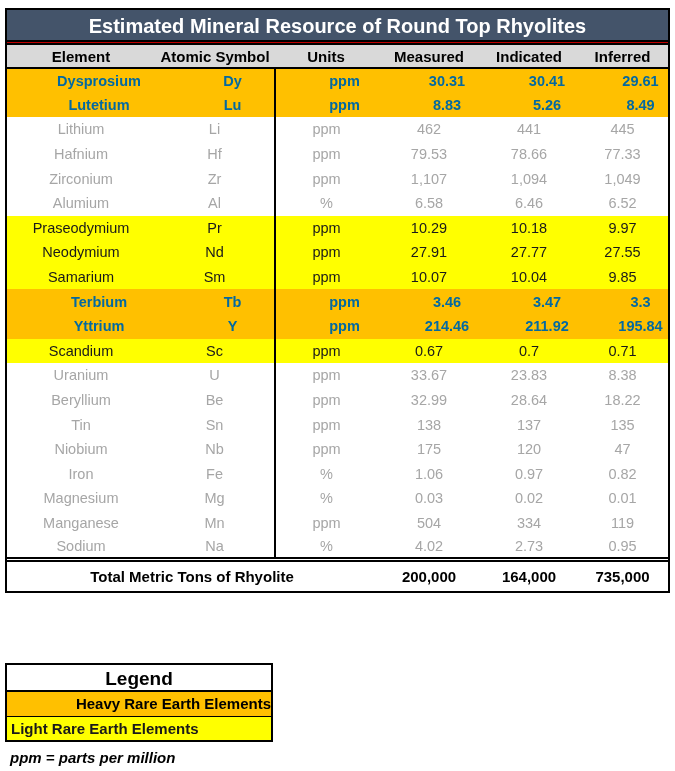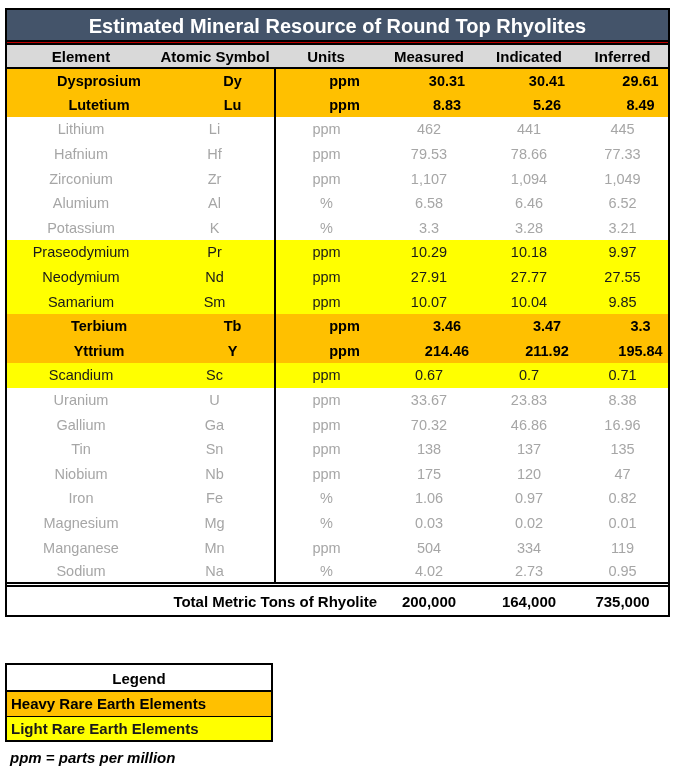--- a/index.html
+++ b/index.html
@@ -47,54 +47,54 @@
   tbody td {
     height: 24.6px;
     font-size: 14.5px;
     text-align: center;
     white-space: nowrap;
     overflow: hidden;
   }
   tbody td.divider { border-left: 2px solid #000; }
 
   tr.heavy { background: var(--heavy, #FFC000); }
-  tr.heavy td { font-weight: bold; color: #000000; padding-left: 36px; }
+  tr.heavy td { font-weight: bold; color: #0369a1; padding-left: 36px; }
   tr.light { background: var(--light, #FFFF00); padding-left: 7px; }
   tr.light td { font-weight: normal; color: #1a1a1a; }
   tr.other td { color: var(--muted, #A6A6A6); }
 
   tfoot td {
     border-top: 5px double #000;
     height: 31px;
     font-size: 15px; font-weight: bold;
     text-align: center;
     white-space: nowrap;
   }
-  tfoot td.total-label { text-align: right; }
+  tfoot td.total-label { text-align: center; }
 
   
   .legend-box {
     position: absolute; left: 5px; top: 663px; width: 268px;
     border: 2px solid #000;
     background: #fff;
   }
   .legend-title {
     height: 27px; line-height: 27px;
     text-align: center;
-    font-size: 15px; font-weight: bold;
+    font-size: 19px; font-weight: bold;
     border-bottom: 2px solid #000;
     background: #fff;
   }
   .legend-item {
     height: 24px; line-height: 24px;
     padding-left: 4px;
     font-size: 15px; font-weight: bold;
     white-space: nowrap;
   }
-  .legend-item.heavy { background: var(--heavy, #FFC000); }
+  .legend-item.heavy { background: var(--heavy, #FFC000); text-align: right; }
   .legend-item.light { background: var(--light, #FFFF00); border-top: 1px solid #000; color: #1a1a1a; }
 
   .footnote {
     position: absolute; left: 10px; top: 749px;
     font-size: 15px; font-weight: bold; font-style: italic;
     white-space: nowrap;
   }
 </style>
 </head>
 <body>
@@ -166,28 +166,20 @@
             <td>1,049</td>
           </tr>
           <tr class="other">
             <td>Alumium</td>
             <td>Al</td>
             <td class="divider">%</td>
             <td>6.58</td>
             <td>6.46</td>
             <td>6.52</td>
           </tr>
-          <tr class="other">
-            <td>Potassium</td>
-            <td>K</td>
-            <td class="divider">%</td>
-            <td>3.3</td>
-            <td>3.28</td>
-            <td>3.21</td>
-          </tr>
           <tr class="light">
             <td>Praseodymium</td>
             <td>Pr</td>
             <td class="divider">ppm</td>
             <td>10.29</td>
             <td>10.18</td>
             <td>9.97</td>
           </tr>
           <tr class="light">
             <td>Neodymium</td>
@@ -231,26 +223,26 @@
           </tr>
           <tr class="other">
             <td>Uranium</td>
             <td>U</td>
             <td class="divider">ppm</td>
             <td>33.67</td>
             <td>23.83</td>
             <td>8.38</td>
           </tr>
           <tr class="other">
-            <td>Gallium</td>
-            <td>Ga</td>
-            <td class="divider">ppm</td>
-            <td>70.32</td>
-            <td>46.86</td>
-            <td>16.96</td>
+            <td>Beryllium</td>
+            <td>Be</td>
+            <td class="divider">ppm</td>
+            <td>32.99</td>
+            <td>28.64</td>
+            <td>18.22</td>
           </tr>
           <tr class="other">
             <td>Tin</td>
             <td>Sn</td>
             <td class="divider">ppm</td>
             <td>138</td>
             <td>137</td>
             <td>135</td>
           </tr>
           <tr class="other">

